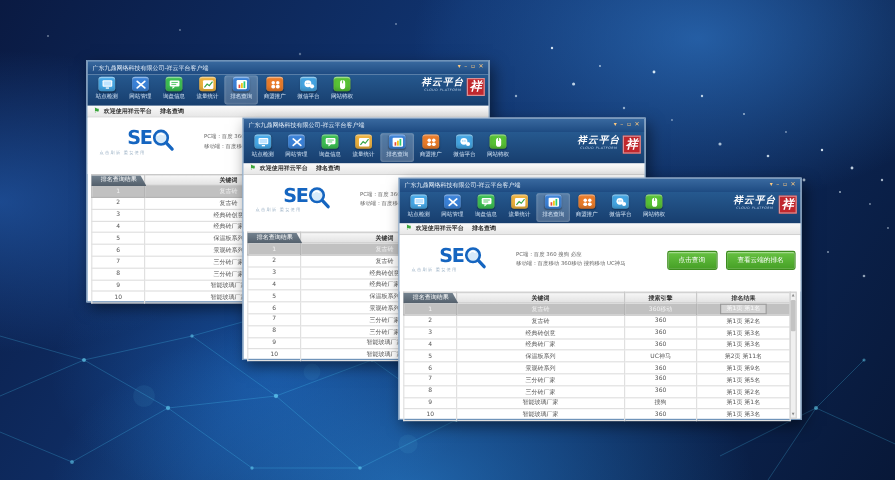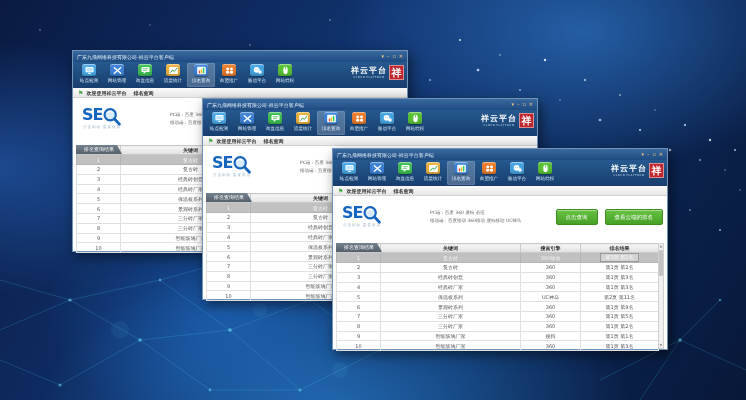--- a/index.html
+++ b/index.html
@@ -24,36 +24,36 @@
   .ctrl { color:#ffc97e; font-size:5px; line-height:9px; cursor:default; }
   .toolbar { height:26px; background:linear-gradient(#26598f,#173e6e); display:flex; padding:1px 2px 0 2px; position:relative; }
   .tb-item { width:28px; height:24px; display:flex; flex-direction:column; align-items:center; padding-top:1px; border-radius:2px; }
   .tb-item.active { background:rgba(255,255,255,.22); box-shadow:inset 0 0 2px rgba(255,255,255,.4); }
   .tb-icon { width:14px; height:12px; border-radius:2.5px; display:flex; align-items:center; justify-content:center;
              box-shadow:inset 0 1px 1px rgba(255,255,255,.5), inset 0 -2px 3px rgba(0,0,0,.18), 0 1px 1px rgba(0,0,0,.3); }
   .tb-icon svg { display:block; }
   .ic1{background:#47a9e8;} .ic2{background:#3b82d8;} .ic3{background:#3cbf52;} .ic4{background:#edb13d;}
   .ic5{background:#3b82d8;} .ic6{background:#ea7c2a;} .ic7{background:#44a5e2;} .ic8{background:#58c235;}
   .tb-label { font-size:5px; color:#d7e6f6; margin-top:1px; white-space:nowrap; transform:scale(.92); }
-  .brand { position:absolute; right:3px; top:3px; display:flex; align-items:center; }
+  .brand { position:absolute; right:3px; top:3px; display:flex; align-items:flex-start;font-style:italic; }
   .brand-txt { text-align:center; margin-right:2px; }
   .brand-name { color:#fff; font-size:8px; font-weight:bold; letter-spacing:1px; line-height:8px; }
   .brand-sub { color:#bcd2ea; font-size:3px; letter-spacing:.5px; transform:scale(.9); }
   .brand-seal { width:15px; height:15px; background:#c0272d; border:1px solid #d98f93; color:#fff;
                 font-size:10px; line-height:13px; text-align:center; font-weight:bold; }
   .welcome { height:10px; background:linear-gradient(#fafafa,#e7e7e7); border-bottom:1px solid #d2d2d2;
              display:flex; align-items:center; padding:0 5px; }
   .flag { color:#3aa53a; font-size:6px; line-height:6px; margin-right:3px; }
   .welcome-main { font-size:5px; color:#333; font-weight:bold; }
   .welcome-sec { font-size:5px; color:#222; font-weight:bold; margin-left:7px; }
 
   
   .seo-area { position:relative; height:38px; background:#fff; }
   .seo-logo { position:absolute; left:9px; top:9px; display:flex; align-items:flex-start; }
-  .seo-se { font-size:16px; font-weight:bold; color:#1565c0; letter-spacing:-1px; line-height:16px; }
+  .seo-se { font-size:16px; font-weight:bold; color:#1565c0; letter-spacing:-1px; line-height:16px;margin-left:24px; }
   .seo-sub { position:absolute; left:10px; top:27px; font-size:3.5px; color:#9ab0c4; letter-spacing:1px; white-space:nowrap; }
   .seo-lines { position:absolute; left:97px; top:13px; font-size:4.5px; color:#666; line-height:7.5px; white-space:nowrap; }
   .seo-buttons { position:absolute; right:4px; top:13px; display:flex; gap:7px; }
   .btn-green { background:linear-gradient(#67c242,#46a026); border:1px solid #3d8d1f; border-radius:2px;
                color:#fff; font-size:5.5px; line-height:14px; padding:0 9px; white-space:nowrap; cursor:pointer;
                box-shadow:inset 0 1px 0 rgba(255,255,255,.4); }
 
   
   .tabrow { height:9px; background:#fff; padding-left:3px; }
   .tab { display:inline-block; background:linear-gradient(#73828f,#535f6b); color:#fff; font-size:5px;

